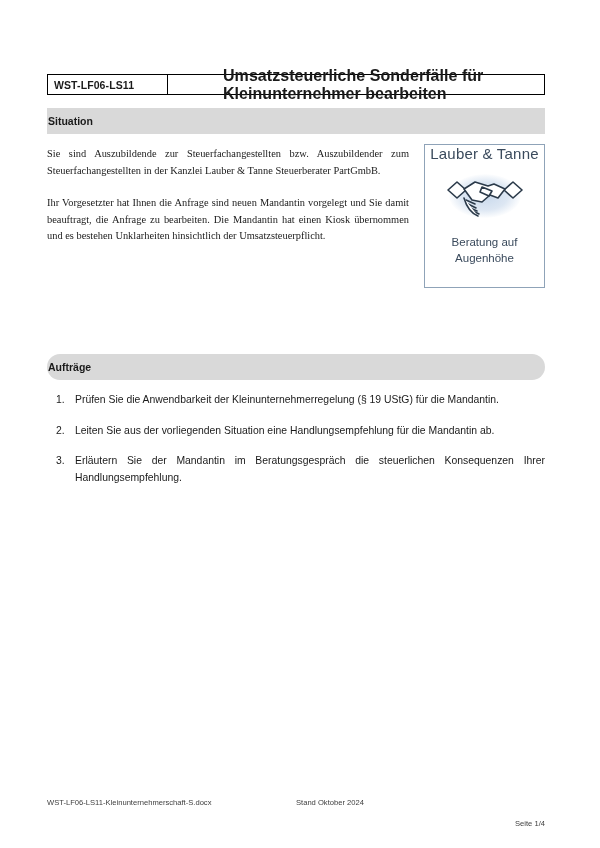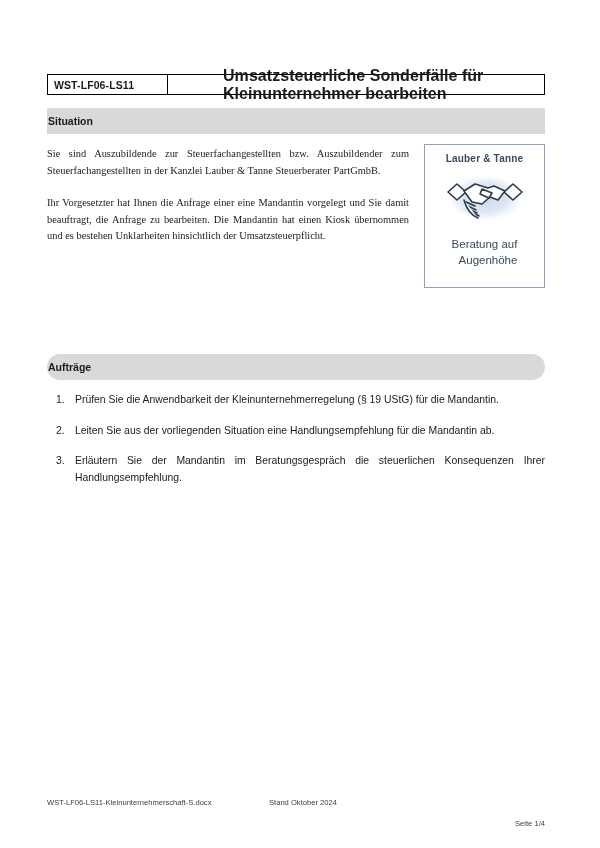--- a/index.html
+++ b/index.html
@@ -99,26 +99,25 @@
     width: 121px;
     height: 144px;
     border: 1px solid #8fa3b8;
     box-sizing: border-box;
     background: #ffffff;
     display: flex;
     flex-direction: column;
     align-items: center;
   }
   .logo-title {
-    margin-top: 8px;
-    font-size: 10px;
+    margin-top: 0;
+    font-size: 15px;
     color: #3a4a5c;
     letter-spacing: 0.2px;
     white-space: nowrap;
-    font-weight: bold;
   }
   .logo-mark {
     margin-top: 8px;
     width: 86px;
     height: 52px;
     position: relative;
   }
   .logo-glow {
     position: absolute;
     left: 50%; top: 50%;
@@ -129,21 +128,21 @@
     background: radial-gradient(ellipse at center, #c9d9ec 0%, #dde7f3 45%, rgba(255,255,255,0) 72%);
   }
   .logo-mark svg {
     position: absolute;
     left: 0; top: 0;
   }
   .logo-tagline {
     margin-top: 12px;
     font-size: 11.5px;
     color: #3a4a5c;
-    text-align: right;
+    text-align: center;
     line-height: 16px;
   }
 
   
   .tasks {
     position: absolute;
     left: 47px;
     top: 392px;
     width: 498px;
   }
@@ -167,40 +166,41 @@
 
   
   .footer {
     position: absolute;
     left: 47px;
     top: 798px;
     width: 498px;
     display: flex;
     font-size: 7.6px;
     color: #3d3d3d;
+    gap: 27px;
   }
   .footer-file { width: 210px; }
   .footer-date { flex: 1; padding-left: 12px; }
   .footer-page { white-space: nowrap; margin-top: 21px; }
 </style>
 </head>
 <body>
 
 <div class="page">
 
   <div class="title-row">
     <div class="title-code">WST-LF06-LS11</div>
     <div class="title-name">Umsatzsteuerliche Sonderfälle für Kleinunternehmer bearbeiten</div>
   </div>
 
   <div class="section-bar" id="bar-situation">Situation</div>
 
   <div class="body-col">
     <p class="para">Sie sind Auszubildende zur Steuerfachangestellten bzw. Auszubildender zum Steuerfachangestellten in der Kanzlei Lauber &amp; Tanne Steuerberater PartGmbB.</p>
-    <p class="para">Ihr Vorgesetzter hat Ihnen die Anfrage einer eine Mandantin vorgelegt und Sie damit beauftragt, die Anfrage zu bearbeiten. Die Mandantin hat einen Kiosk übernommen und es bestehen Unklarheiten hinsichtlich der Umsatzsteuerpflicht.</p>
+    <p class="para">Ihr Vorgesetzter hat Ihnen die Anfrage sind neuen Mandantin vorgelegt und Sie damit beauftragt, die Anfrage zu bearbeiten. Die Mandantin hat einen Kiosk übernommen und es bestehen Unklarheiten hinsichtlich der Umsatzsteuerpflicht.</p>
   </div>
 
   <div class="logo-box">
     <div class="logo-title">Lauber &amp; Tanne</div>
     <div class="logo-mark">
       <div class="logo-glow"></div>
       <svg width="86" height="52" viewBox="0 0 86 52" fill="none" xmlns="http://www.w3.org/2000/svg">
         <g stroke="#2b3a4a" stroke-width="1.6" stroke-linejoin="round" stroke-linecap="round" fill="#ffffff">
 
           <path d="M6 20 L15 12 L24 20 L15 28 Z"></path>

